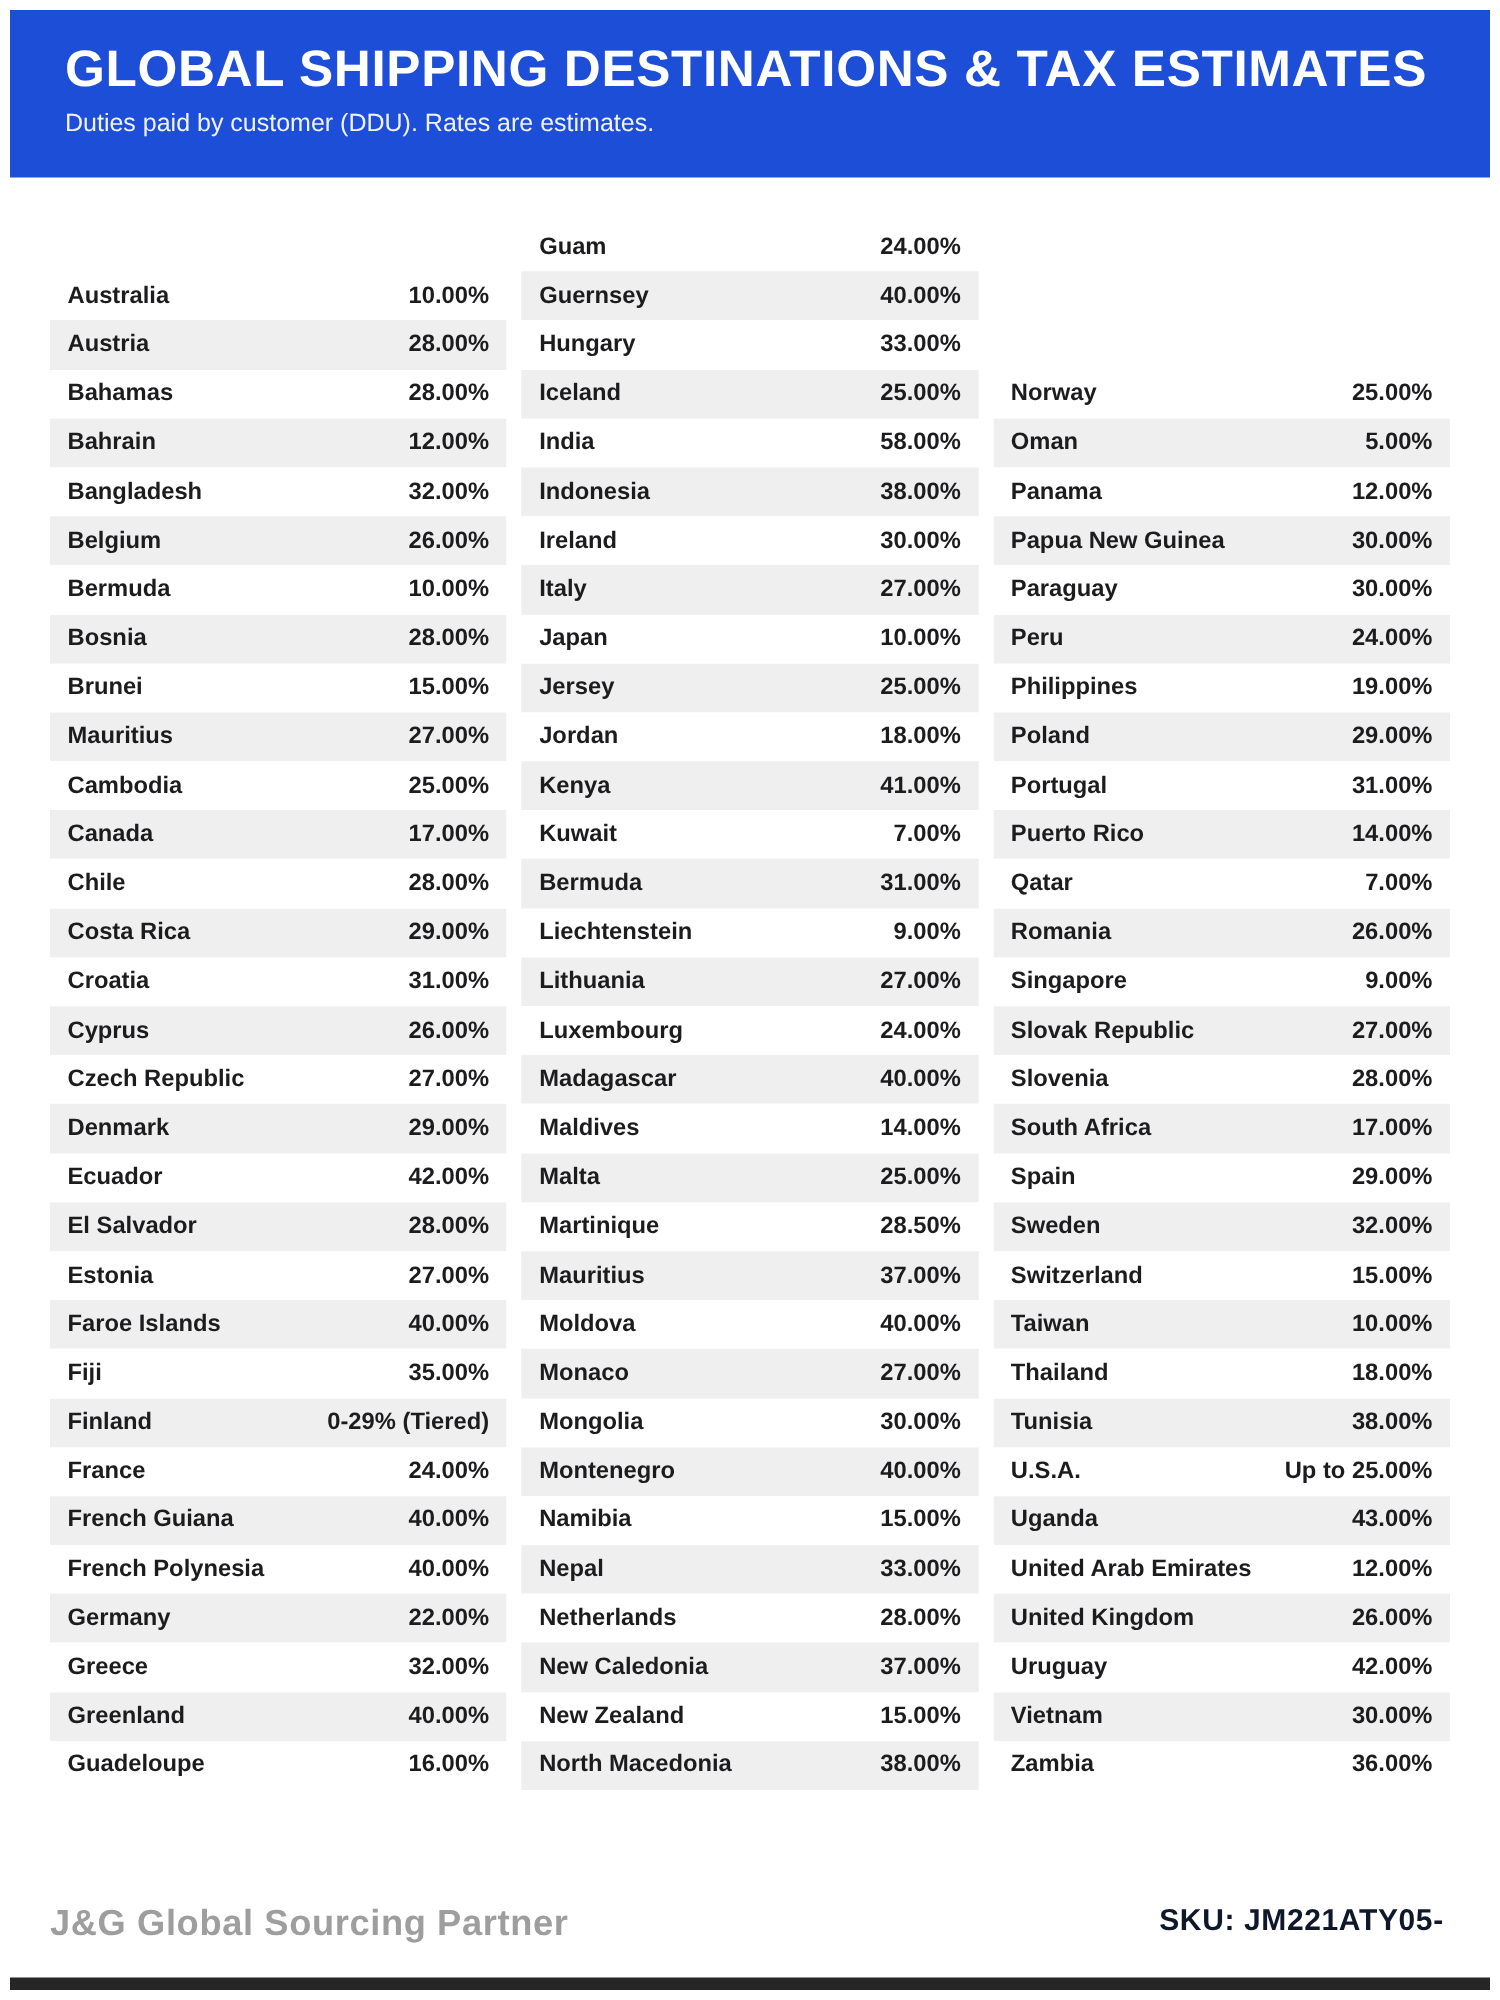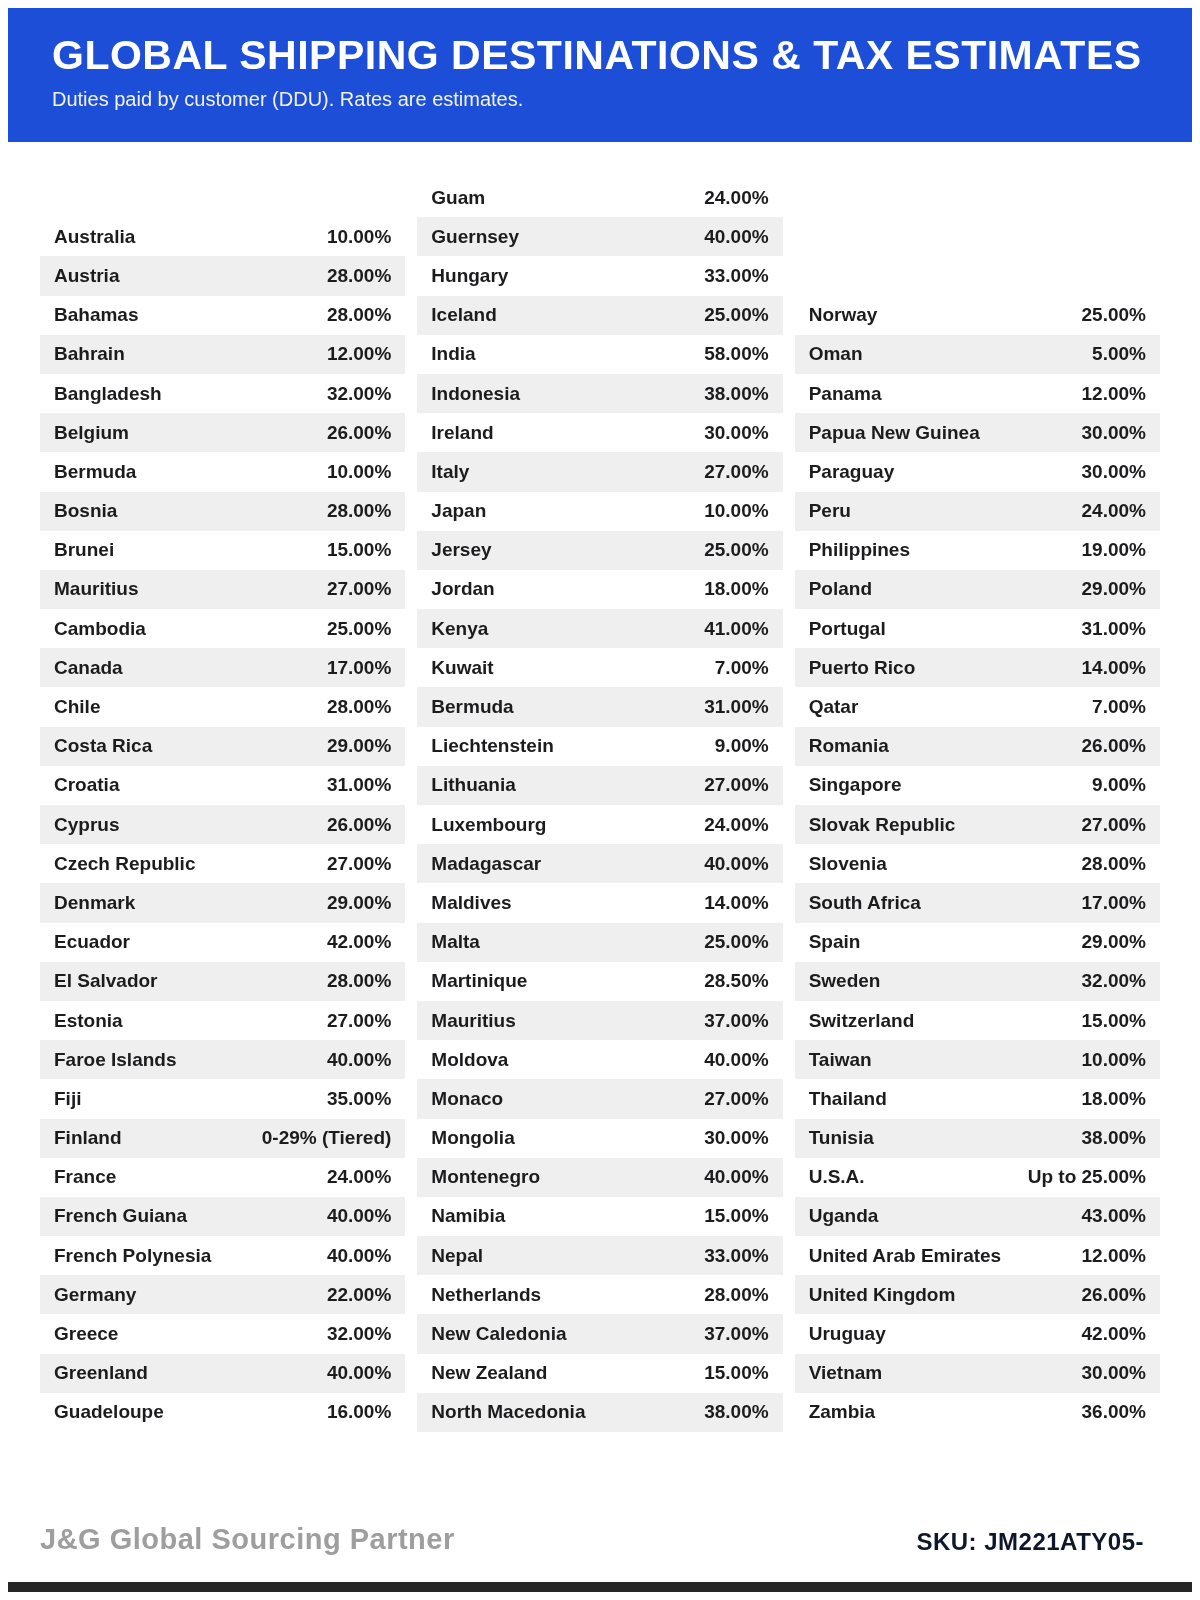--- a/index.html
+++ b/index.html
@@ -60,25 +60,25 @@
   .rate {
     font-size: 19px;
     font-weight: 700;
     color: #1c1c1e;
     white-space: nowrap;
     margin-left: 8px;
   }
 
   .footer {
     position: absolute;
-    left: 40px; right: 56px;
+    left: 40px; right: 45px;
     bottom: 44px;
     display: flex;
     justify-content: space-between;
-    align-items: flex-end;
+    align-items: flex-start;
   }
   .brand {
     font-size: 29px;
     font-weight: 700;
     color: #9e9e9e;
     letter-spacing: 0.5px;
   }
   .sku {
     font-size: 24px;
     font-weight: 700;

